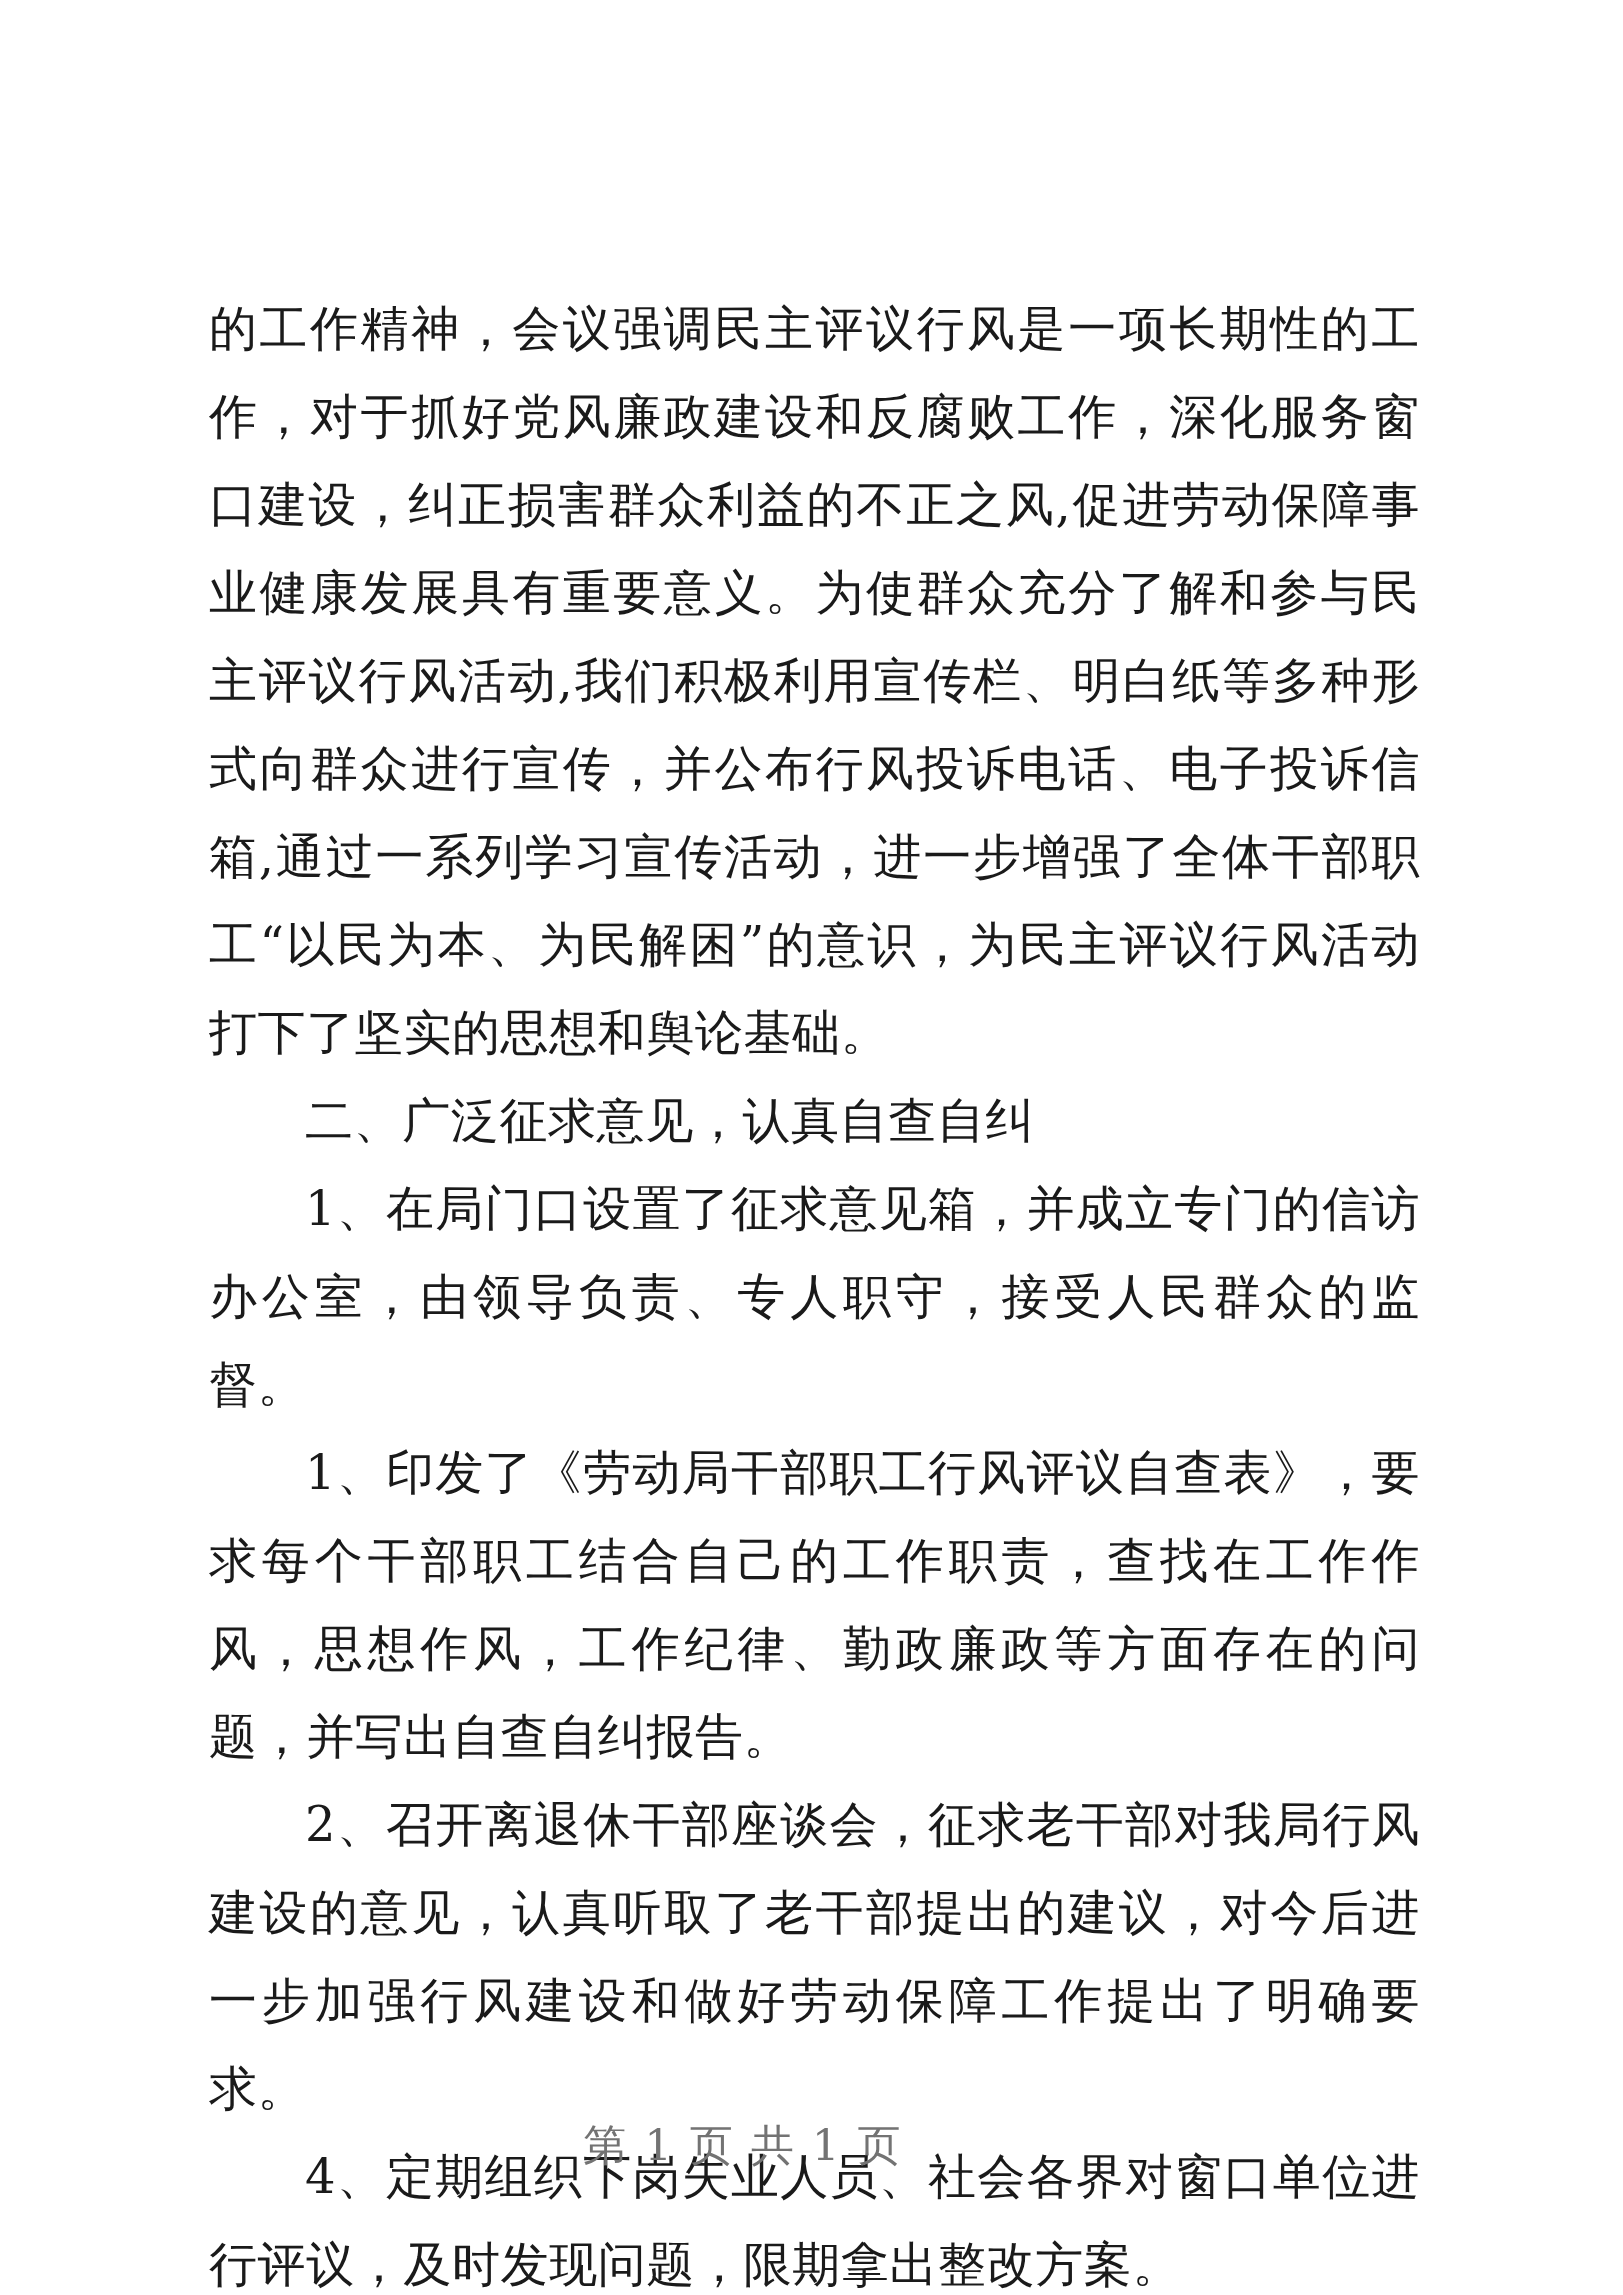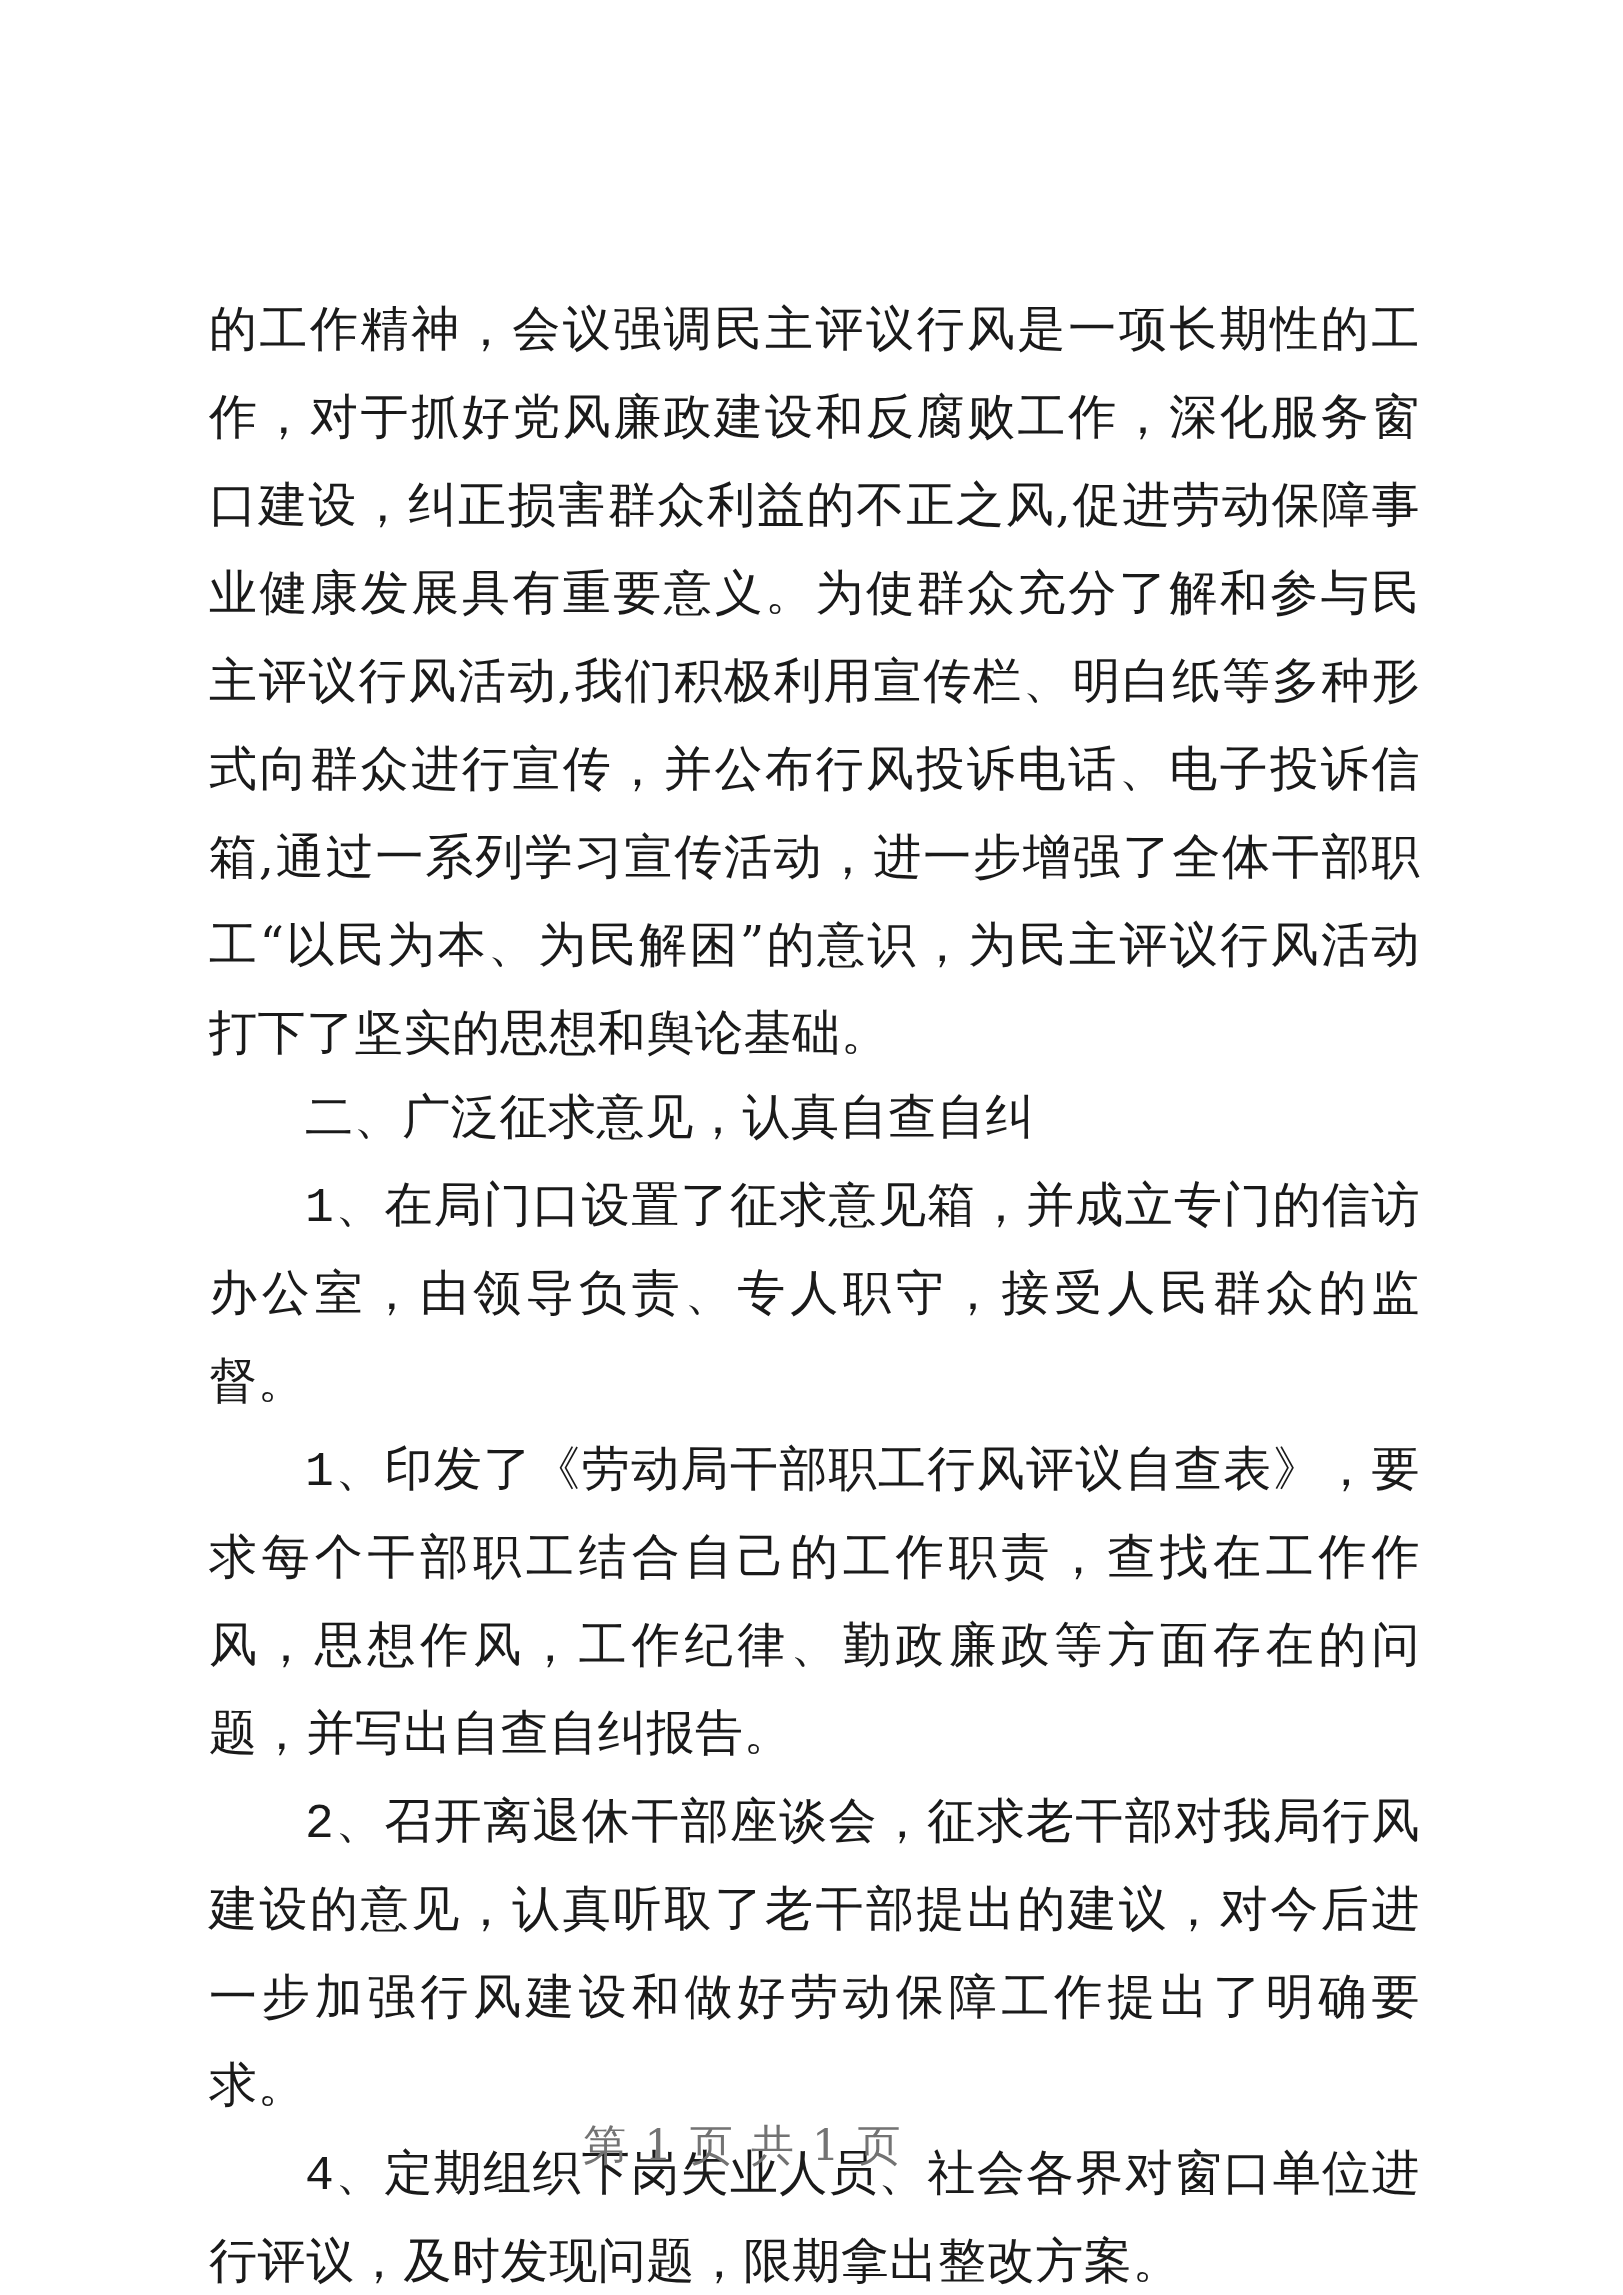--- a/index.html
+++ b/index.html
@@ -34,21 +34,20 @@
     line-height: 88px;
     letter-spacing: 0.6px;
     text-align: justify;
     text-justify: inter-ideograph;
     margin: 0;
     white-space: pre-wrap;
     word-break: break-all;
   }
   .para.indent {
     text-indent: 96px;
-    font-family: Liberation Mono, monospace;
   }
   .footer {
     position: absolute;
     left: 0;
     top: 2109px;
     width: 1486px;
     text-align: center;
     font-size: 43px;
     letter-spacing: 2.2px;
     color: #737373;

